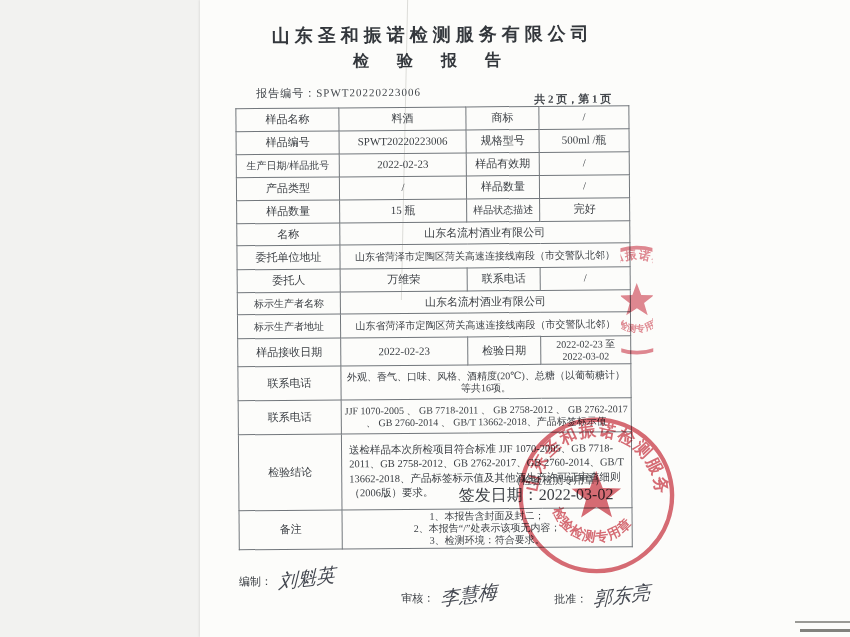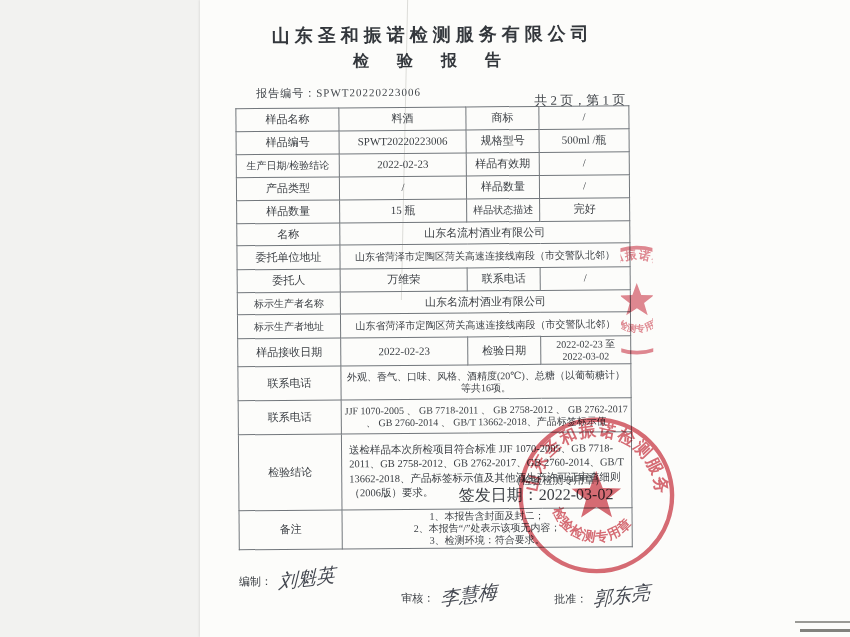--- a/index.html
+++ b/index.html
@@ -23,21 +23,21 @@
     font-size:18px;font-weight:bold;letter-spacing:5px;color:#33373c;
   }
   .report-title{
     position:absolute;left:0;top:50px;width:470px;text-align:center;
     font-size:16px;font-weight:bold;letter-spacing:12px;color:#33373c;
   }
   .report-no{
     position:absolute;left:58px;top:84px;font-size:11px;color:#43474c;letter-spacing:1px;
   }
   .pagination{
-    position:absolute;left:336px;top:92px;font-size:13px;color:#43474c;
+    position:absolute;left:336px;top:92px;font-size:11px;color:#43474c;font-weight:bold;
   }
   table.report{
     position:absolute;left:37px;top:106px;width:393px;
     border-collapse:collapse;table-layout:fixed;
     font-size:11px;color:#3b3f44;
   }
   table.report td{
     border:1px solid #72777c;
     text-align:center;vertical-align:middle;
     padding:1px 3px;line-height:1.2;
@@ -102,21 +102,21 @@
         <td class="lbl">商标</td>
         <td>/</td>
       </tr>
       <tr class="h25">
         <td class="lbl">样品编号</td>
         <td>SPWT20220223006</td>
         <td class="lbl">规格型号</td>
         <td>500ml /瓶</td>
       </tr>
       <tr class="h25">
-        <td class="lbl small">生产日期/检验结论</td>
+        <td class="lbl small">生产日期/样品批号</td>
         <td>2022-02-23</td>
         <td class="lbl">样品有效期</td>
         <td>/</td>
       </tr>
       <tr class="h25">
         <td class="lbl">产品类型</td>
         <td>/</td>
         <td class="lbl">样品数量</td>
         <td>/</td>
       </tr>

